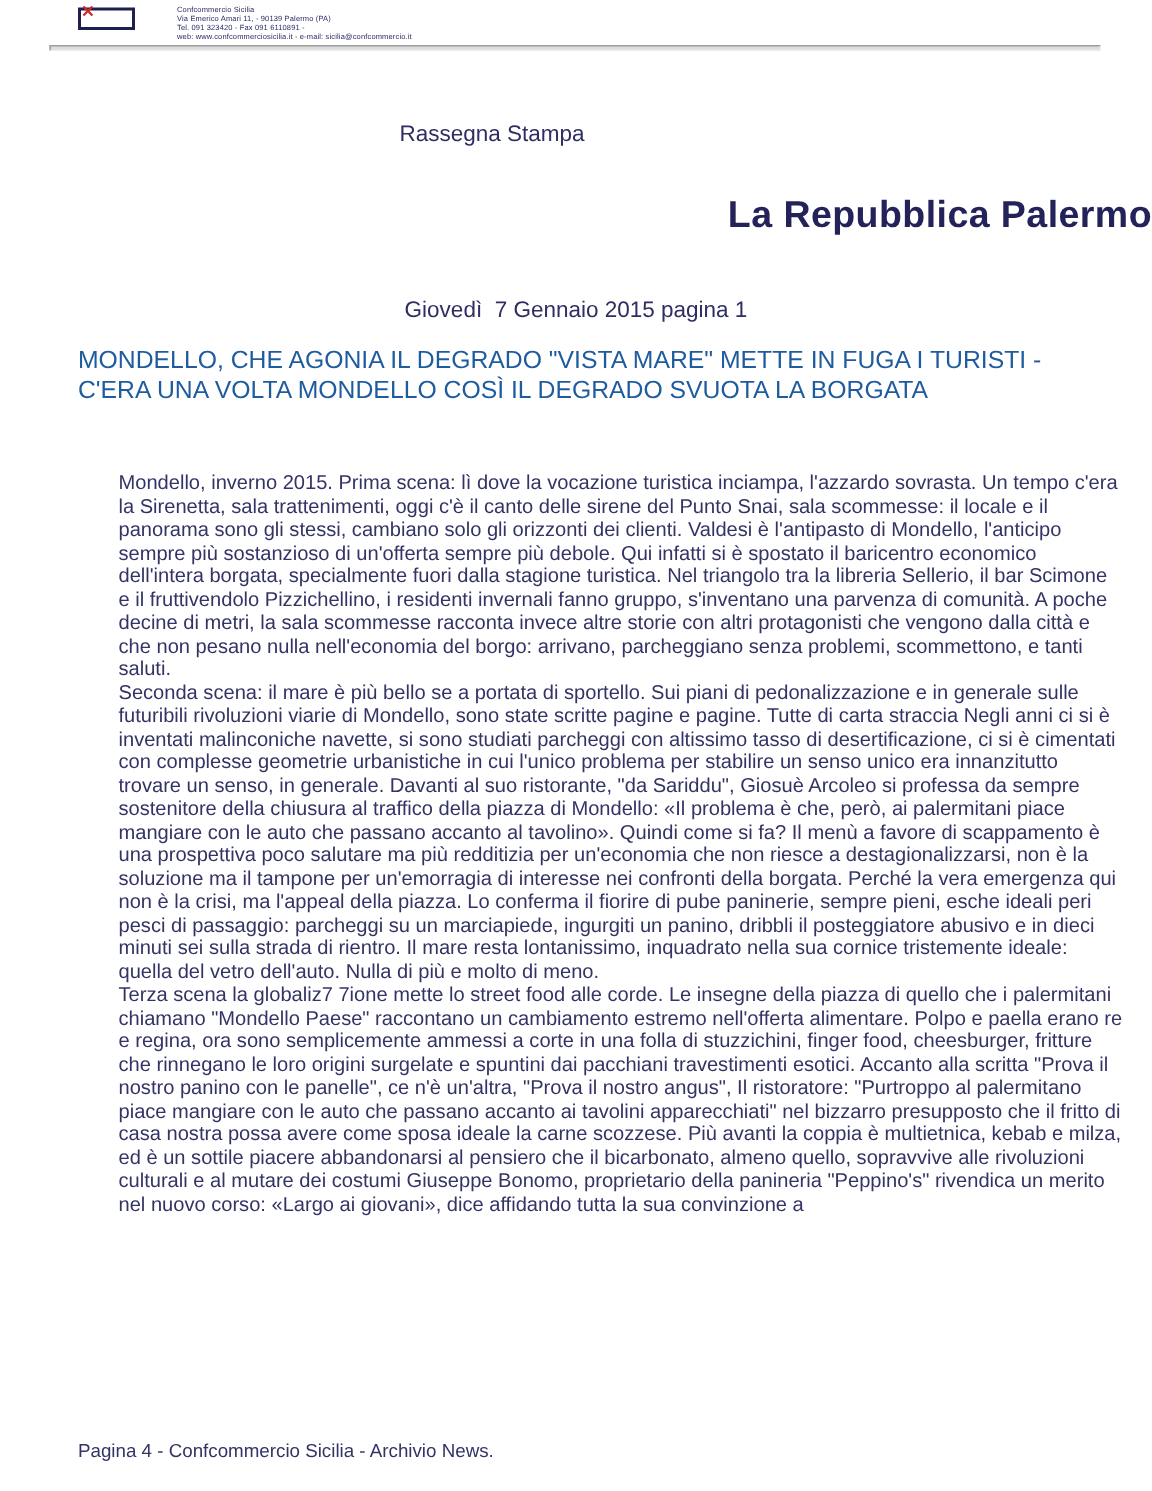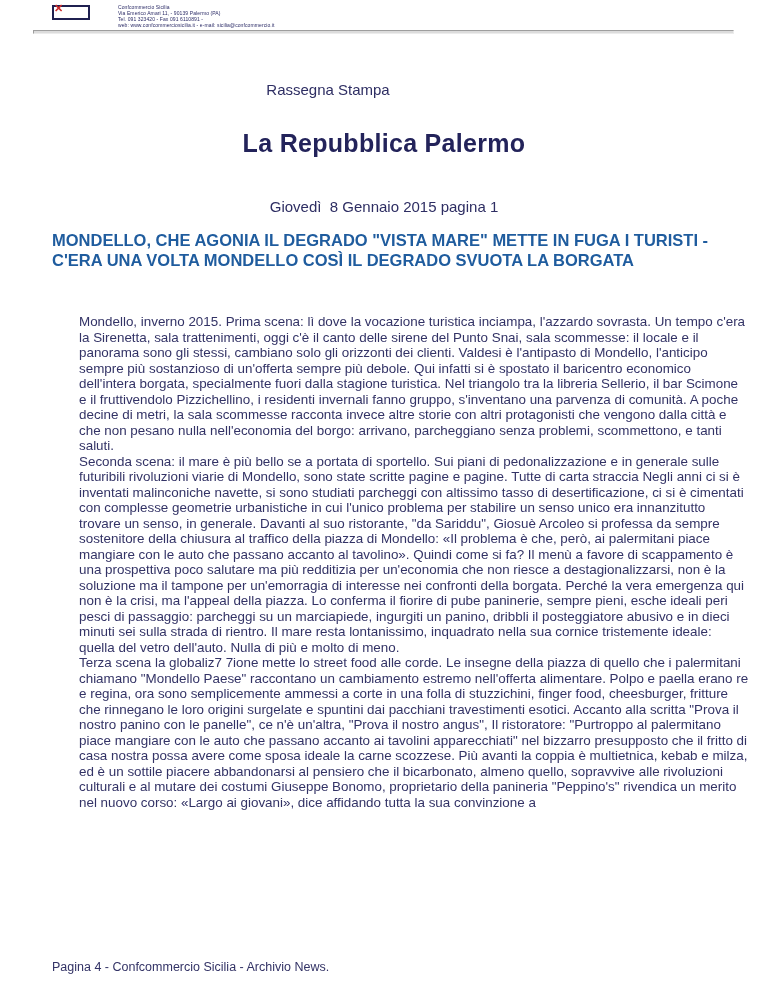--- a/index.html
+++ b/index.html
@@ -57,21 +57,21 @@
     width: 656px;
     text-align: center;
     font-size: 15px;
     color: #2e2e63;
   }
 
   .pub-title {
     position: absolute;
     left: 0; top: 129px;
     width: 768px;
-    text-align: center;
+    text-align: right;
     font-size: 25px;
     font-weight: bold;
     color: #23235a;
     letter-spacing: 0.3px;
   }
 
   .date-line {
     position: absolute;
     left: 0; top: 198px;
     width: 768px;
@@ -79,21 +79,21 @@
     font-size: 15px;
     color: #2e2e63;
     white-space: pre-wrap;
   }
 
   .headline {
     position: absolute;
     left: 52px; top: 231px;
     width: 674px;
     font-size: 16.5px;
-    font-weight: bold;
+    font-weight: normal;
     line-height: 19.5px;
     color: #1f5c9e;
   }
 
   .body-text {
     position: absolute;
     left: 52px; top: 314px;
     width: 670px;
     font-size: 13.4px;
     line-height: 15.5px;
@@ -124,21 +124,21 @@
     <div>Tel. 091 323420 - Fax 091 6110891 -</div>
     <div>web: www.confcommerciosicilia.it - e-mail: sicilia@confcommercio.it</div>
   </div>
 
   <div class="header-divider"></div>
 
   <div class="rassegna">Rassegna Stampa</div>
 
   <div class="pub-title">La Repubblica Palermo</div>
 
-  <div class="date-line">Giovedì  8 Gennaio 2015 pagina 1</div>
+  <div class="date-line">Giovedì  7 Gennaio 2015 pagina 1</div>
 
   <div class="headline">MONDELLO, CHE AGONIA IL DEGRADO "VISTA MARE" METTE IN FUGA I TURISTI - C'ERA UNA VOLTA MONDELLO COSÌ IL DEGRADO SVUOTA LA BORGATA</div>
 
   <div class="body-text">
     <p>Mondello, inverno 2015. Prima scena: lì dove la vocazione turistica inciampa, l'azzardo sovrasta. Un tempo c'era la Sirenetta, sala trattenimenti, oggi c'è il canto delle sirene del Punto Snai, sala scommesse: il locale e il panorama sono gli stessi, cambiano solo gli orizzonti dei clienti. Valdesi è l'antipasto di Mondello, l'anticipo sempre più sostanzioso di un'offerta sempre più debole. Qui infatti si è spostato il baricentro economico dell'intera borgata, specialmente fuori dalla stagione turistica. Nel triangolo tra la libreria Sellerio, il bar Scimone e il fruttivendolo Pizzichellino, i residenti invernali fanno gruppo, s'inventano una parvenza di comunità. A poche decine di metri, la sala scommesse racconta invece altre storie con altri protagonisti che vengono dalla città e che non pesano nulla nell'economia del borgo: arrivano, parcheggiano senza problemi, scommettono, e tanti saluti.</p>
     <p>Seconda scena: il mare è più bello se a portata di sportello. Sui piani di pedonalizzazione e in generale sulle futuribili rivoluzioni viarie di Mondello, sono state scritte pagine e pagine. Tutte di carta straccia Negli anni ci si è inventati malinconiche navette, si sono studiati parcheggi con altissimo tasso di desertificazione, ci si è cimentati con complesse geometrie urbanistiche in cui l'unico problema per stabilire un senso unico era innanzitutto trovare un senso, in generale. Davanti al suo ristorante, "da Sariddu", Giosuè Arcoleo si professa da sempre sostenitore della chiusura al traffico della piazza di Mondello: «Il problema è che, però, ai palermitani piace mangiare con le auto che passano accanto al tavolino». Quindi come si fa? Il menù a favore di scappamento è una prospettiva poco salutare ma più redditizia per un'economia che non riesce a destagionalizzarsi, non è la soluzione ma il tampone per un'emorragia di interesse nei confronti della borgata. Perché la vera emergenza qui non è la crisi, ma l'appeal della piazza. Lo conferma il fiorire di pube paninerie, sempre pieni, esche ideali peri pesci di passaggio: parcheggi su un marciapiede, ingurgiti un panino, dribbli il posteggiatore abusivo e in dieci minuti sei sulla strada di rientro. Il mare resta lontanissimo, inquadrato nella sua cornice tristemente ideale: quella del vetro dell'auto. Nulla di più e molto di meno.</p>
     <p>Terza scena la globaliz7 7ione mette lo street food alle corde. Le insegne della piazza di quello che i palermitani chiamano "Mondello Paese" raccontano un cambiamento estremo nell'offerta alimentare. Polpo e paella erano re e regina, ora sono semplicemente ammessi a corte in una folla di stuzzichini, finger food, cheesburger, fritture che rinnegano le loro origini surgelate e spuntini dai pacchiani travestimenti esotici. Accanto alla scritta "Prova il nostro panino con le panelle", ce n'è un'altra, "Prova il nostro angus", Il ristoratore: "Purtroppo al palermitano piace mangiare con le auto che passano accanto ai tavolini apparecchiati" nel bizzarro presupposto che il fritto di casa nostra possa avere come sposa ideale la carne scozzese. Più avanti la coppia è multietnica, kebab e milza, ed è un sottile piacere abbandonarsi al pensiero che il bicarbonato, almeno quello, sopravvive alle rivoluzioni culturali e al mutare dei costumi Giuseppe Bonomo, proprietario della panineria "Peppino's" rivendica un merito nel nuovo corso: «Largo ai giovani», dice affidando tutta la sua convinzione a</p>
   </div>
 
   <div class="page-footer">Pagina 4 - Confcommercio Sicilia - Archivio News.</div>

